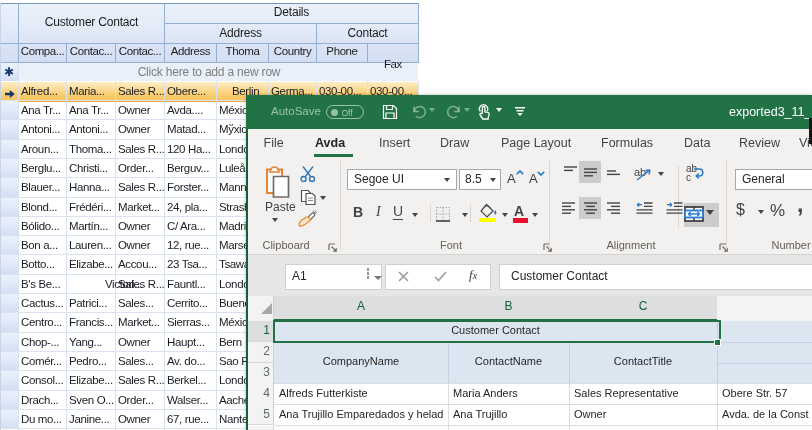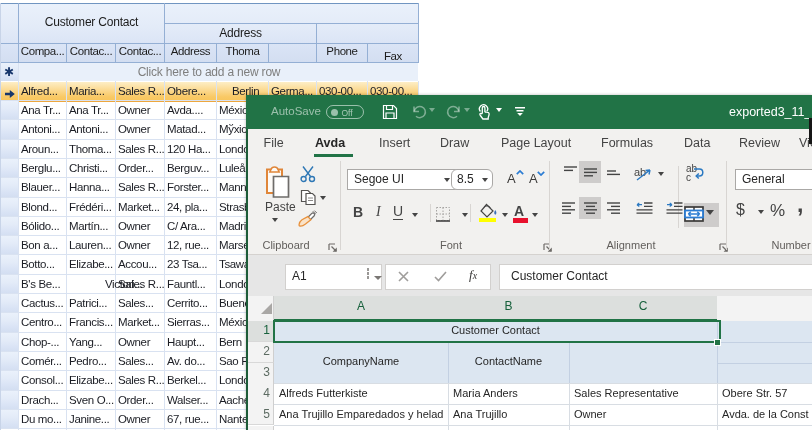--- a/index.html
+++ b/index.html
@@ -89,28 +89,31 @@
 <div class="vline" style="left:164px;top:3px;height:59px;"></div>
 <div class="vline" style="left:316px;top:23px;height:39px;"></div>
 <div class="vline" style="left:66px;top:43px;height:19px;"></div>
 <div class="vline" style="left:115px;top:43px;height:19px;"></div>
 <div class="vline" style="left:216px;top:43px;height:19px;"></div>
 <div class="vline" style="left:268px;top:43px;height:19px;"></div>
 <div class="vline" style="left:367px;top:43px;height:19px;"></div>
 <div class="vline" style="left:0px;top:3px;height:427px;background:#c8d4e8;"></div>
 <div class="vline" style="left:418px;top:3px;height:59px;"></div>
 <div class="hdrtxt" style="left:21.5px;top:15px;width:140px;font-size:12px;letter-spacing:-0.2px;">Customer Contact</div>
+<div class="hdrtxt" style="left:221.5px;top:5px;width:140px;font-size:12px;letter-spacing:-0.2px;">Details</div>
 <div class="hdrtxt" style="left:170.5px;top:25.5px;width:140px;font-size:12px;letter-spacing:-0.2px;">Address</div>
+<div class="hdrtxt" style="left:297.5px;top:25.5px;width:140px;font-size:12px;letter-spacing:-0.2px;">Contact</div>
 <div class="hdrtxt" style="left:-27.5px;top:45px;width:140px;font-size:11.5px;letter-spacing:-0.4px;">Compa...</div>
 <div class="hdrtxt" style="left:21px;top:45px;width:140px;font-size:11.5px;letter-spacing:-0.4px;">Contac...</div>
 <div class="hdrtxt" style="left:70px;top:45px;width:140px;font-size:11.5px;letter-spacing:-0.4px;">Contac...</div>
 <div class="hdrtxt" style="left:120.5px;top:45px;width:140px;font-size:11.5px;letter-spacing:-0.4px;">Address</div>
 <div class="hdrtxt" style="left:172.5px;top:45px;width:140px;font-size:11.5px;letter-spacing:-0.4px;">Thoma</div>
+<div class="hdrtxt" style="left:222.5px;top:45px;width:140px;font-size:11.5px;letter-spacing:-0.4px;">Country</div>
 <div class="hdrtxt" style="left:272px;top:45px;width:140px;font-size:11.5px;letter-spacing:-0.4px;">Phone</div>
-<div class="hdrtxt" style="left:323px;top:50px;width:140px;font-size:11.5px;letter-spacing:-0.4px;">Fax</div>
+<div class="hdrtxt" style="left:323px;top:58px;width:140px;font-size:11.5px;letter-spacing:-0.4px;">Fax</div>
 <div class="abs" style="left:4px;top:65px;width:14px;height:14px;color:#17366b;font-size:12px;">✱</div>
 <div class="hdrtxt" style="left:109px;top:64.5px;width:200px;color:#7e7e7e;">Click here to add a new row</div>
 <svg class="abs" style="left:5px;top:90px;" width="10" height="8" viewBox="0 0 10 8">
 <path d="M0 2.8 L4.8 2.8 L4.8 0 L9.8 4 L4.8 8 L4.8 5.2 L0 5.2 Z" fill="#17366b"></path>
     </svg>
 <div class="rowtxt" style="left:21px;top:81.5px;width:45px;height:19.0px;line-height:19.0px;">Alfred...</div>
 <div class="rowtxt" style="left:69px;top:81.5px;width:46px;height:19.0px;line-height:19.0px;">Maria...</div>
 <div class="rowtxt" style="left:118px;top:81.5px;width:46px;height:19.0px;line-height:19.0px;">Sales R...</div>
 <div class="rowtxt" style="left:167px;top:81.5px;width:49px;height:19.0px;line-height:19.0px;">Obere...</div>
 <div class="rowtxt" style="left:232px;top:81.5px;width:49px;height:19.0px;line-height:19.0px;">Berlin</div>
@@ -331,21 +334,21 @@
 <div class="glabel" style="left:8px;width:64px;">Clipboard</div>
 <svg class="abs" style="left:82px;top:85px;" width="10" height="10" viewBox="0 0 10 10">
         <g stroke="#6e6b68" stroke-width="1.2" fill="none">
           <path d="M1 1 H7 M1 1 V7"></path>
           <path d="M3.5 3.5 L8 8"></path>
         </g>
         <path d="M8.8 8.8 L8.8 4.6 L4.6 8.8 Z" fill="#6e6b68"></path>
       </svg>
 <div class="gsep" style="left:94px;"></div>
 <div class="combo" style="left:101px;top:11px;width:108px;height:19px;line-height:19px;"><span style="margin-left:6px;">Segoe UI</span><div class="abs" style="right:6px;top:8px;width:0;height:0;border-left:3.5px solid transparent;border-right:3.5px solid transparent;border-top:4px solid #444;"></div></div>
-<div class="combo" style="left:205px;top:11px;width:40px;height:19px;line-height:19px;border-radius:6px;"><span style="margin-left:5px;">8.5</span><div class="abs" style="right:4px;top:8px;width:0;height:0;border-left:3.5px solid transparent;border-right:3.5px solid transparent;border-top:4px solid #444;"></div></div>
+<div class="combo" style="left:213px;top:11px;width:40px;height:19px;line-height:19px;"><span style="margin-left:5px;">8.5</span><div class="abs" style="right:4px;top:8px;width:0;height:0;border-left:3.5px solid transparent;border-right:3.5px solid transparent;border-top:4px solid #444;"></div></div>
 <div class="abs" style="left:261px;top:13px;font-size:13px;color:#3b3a39;">A</div>
 <svg class="abs" style="left:269.5px;top:12px;" width="8" height="5" viewBox="0 0 8 5">
         <path d="M0.8 4.2 L4 1 L7.2 4.2" stroke="#2b7cd3" stroke-width="1.7" fill="none"></path>
       </svg>
 <div class="abs" style="left:283px;top:13px;font-size:13px;color:#3b3a39;">A</div>
 <svg class="abs" style="left:291px;top:12.5px;" width="8" height="5" viewBox="0 0 8 5">
         <path d="M0.8 0.8 L4 4 L7.2 0.8" stroke="#2b7cd3" stroke-width="1.7" fill="none"></path>
       </svg>
 <div class="abs" style="left:107px;top:46px;font-size:14px;font-weight:bold;color:#444;">B</div>
 <div class="abs" style="left:130px;top:46px;font-size:14px;font-style:italic;font-family:&quot;Liberation Serif&quot;,serif;color:#444;">I</div>
@@ -534,20 +537,21 @@
 <div class="gl" style="left:471px;top:66.6px;width:95px;height:1px;background:#c3d0e2;"></div>
 <div class="gl" style="left:28px;top:87.4px;width:538px;height:1px;"></div>
 <div class="gl" style="left:28px;top:108.2px;width:538px;height:1px;"></div>
 <div class="gl" style="left:28px;top:129.0px;width:538px;height:1px;"></div>
 <div class="gl" style="left:202px;top:87.4px;width:1px;height:49.6px;"></div>
 <div class="gl" style="left:323px;top:87.4px;width:1px;height:49.6px;"></div>
 <div class="gl" style="left:471px;top:87.4px;width:1px;height:49.6px;"></div>
 <div class="cell" style="left:28px;top:28px;width:443px;text-align:center;">Customer Contact</div>
 <div class="cell" style="left:28px;top:58.8px;width:174px;text-align:center;">CompanyName</div>
 <div class="cell" style="left:202px;top:58.8px;width:121px;text-align:center;">ContactName</div>
+<div class="cell" style="left:323px;top:58.8px;width:148px;text-align:center;">ContactTitle</div>
 <div class="cell" style="left:33px;top:91.4px;width:168px;">Alfreds Futterkiste</div>
 <div class="cell" style="left:207px;top:91.4px;width:115px;">Maria Anders</div>
 <div class="cell" style="left:328px;top:91.4px;width:142px;">Sales Representative</div>
 <div class="cell" style="left:476px;top:91.4px;width:90px;">Obere Str. 57</div>
 <div class="cell" style="left:33px;top:112.2px;width:168px;">Ana Trujillo Emparedados y helad</div>
 <div class="cell" style="left:207px;top:112.2px;width:115px;">Ana Trujillo</div>
 <div class="cell" style="left:328px;top:112.2px;width:142px;">Owner</div>
 <div class="cell" style="left:476px;top:112.2px;width:90px;">Avda. de la Const</div>
 <div class="abs" style="left:26.5px;top:24.2px;width:444px;height:18.6px;border:2px solid #217346;"></div>
 <div class="abs" style="left:467.5px;top:42.5px;width:5px;height:5px;background:#217346;border:1px solid #fff;"></div>

